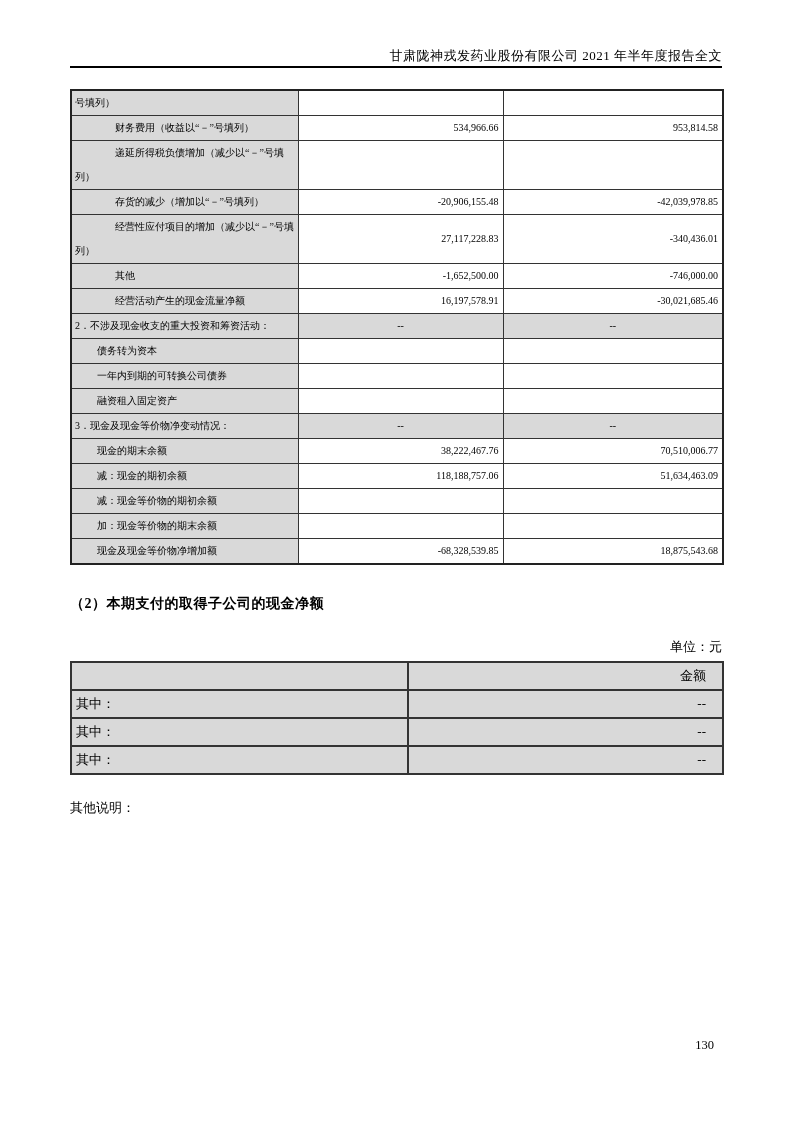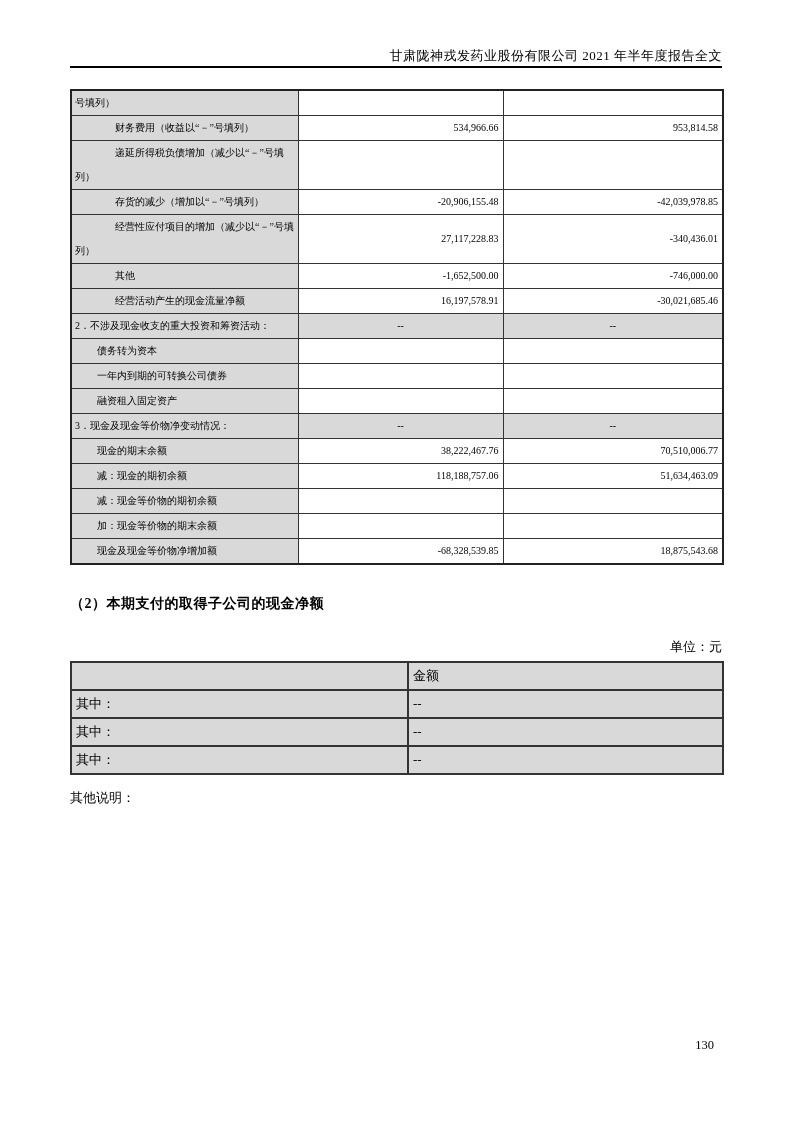--- a/index.html
+++ b/index.html
@@ -42,35 +42,35 @@
 
   
   .t2 { margin-top: 6px; font-size: 13px; border: 2px solid #222; }
   .t2 td {
     border: 2px solid #333;
     background: #d9d9d9;
     line-height: 26px;
     vertical-align: middle;
   }
   .t2 td.lbl { text-align: left; padding: 0 4px; }
-  .t2 td.ctr { text-align: left; padding: 0 4px; }
+  .t2 td.ctr { text-align: right; padding: 0 16px; }
 
   .section-heading {
     margin-top: 30px;
     font-size: 14px;
     font-weight: bold;
     letter-spacing: 0.5px;
   }
   .unit {
     margin-top: 26px;
     text-align: right;
     font-size: 13px;
     line-height: 16px;
   }
-  .note { margin-top: 14px; font-size: 13px; line-height: 18px; }
+  .note { margin-top: 24px; font-size: 13px; line-height: 18px; }
 
   .page-number {
     position: absolute;
     top: 1038px;
     right: 79px;
     font-size: 12.5px;
   }
 </style>
 </head>
 <body>

